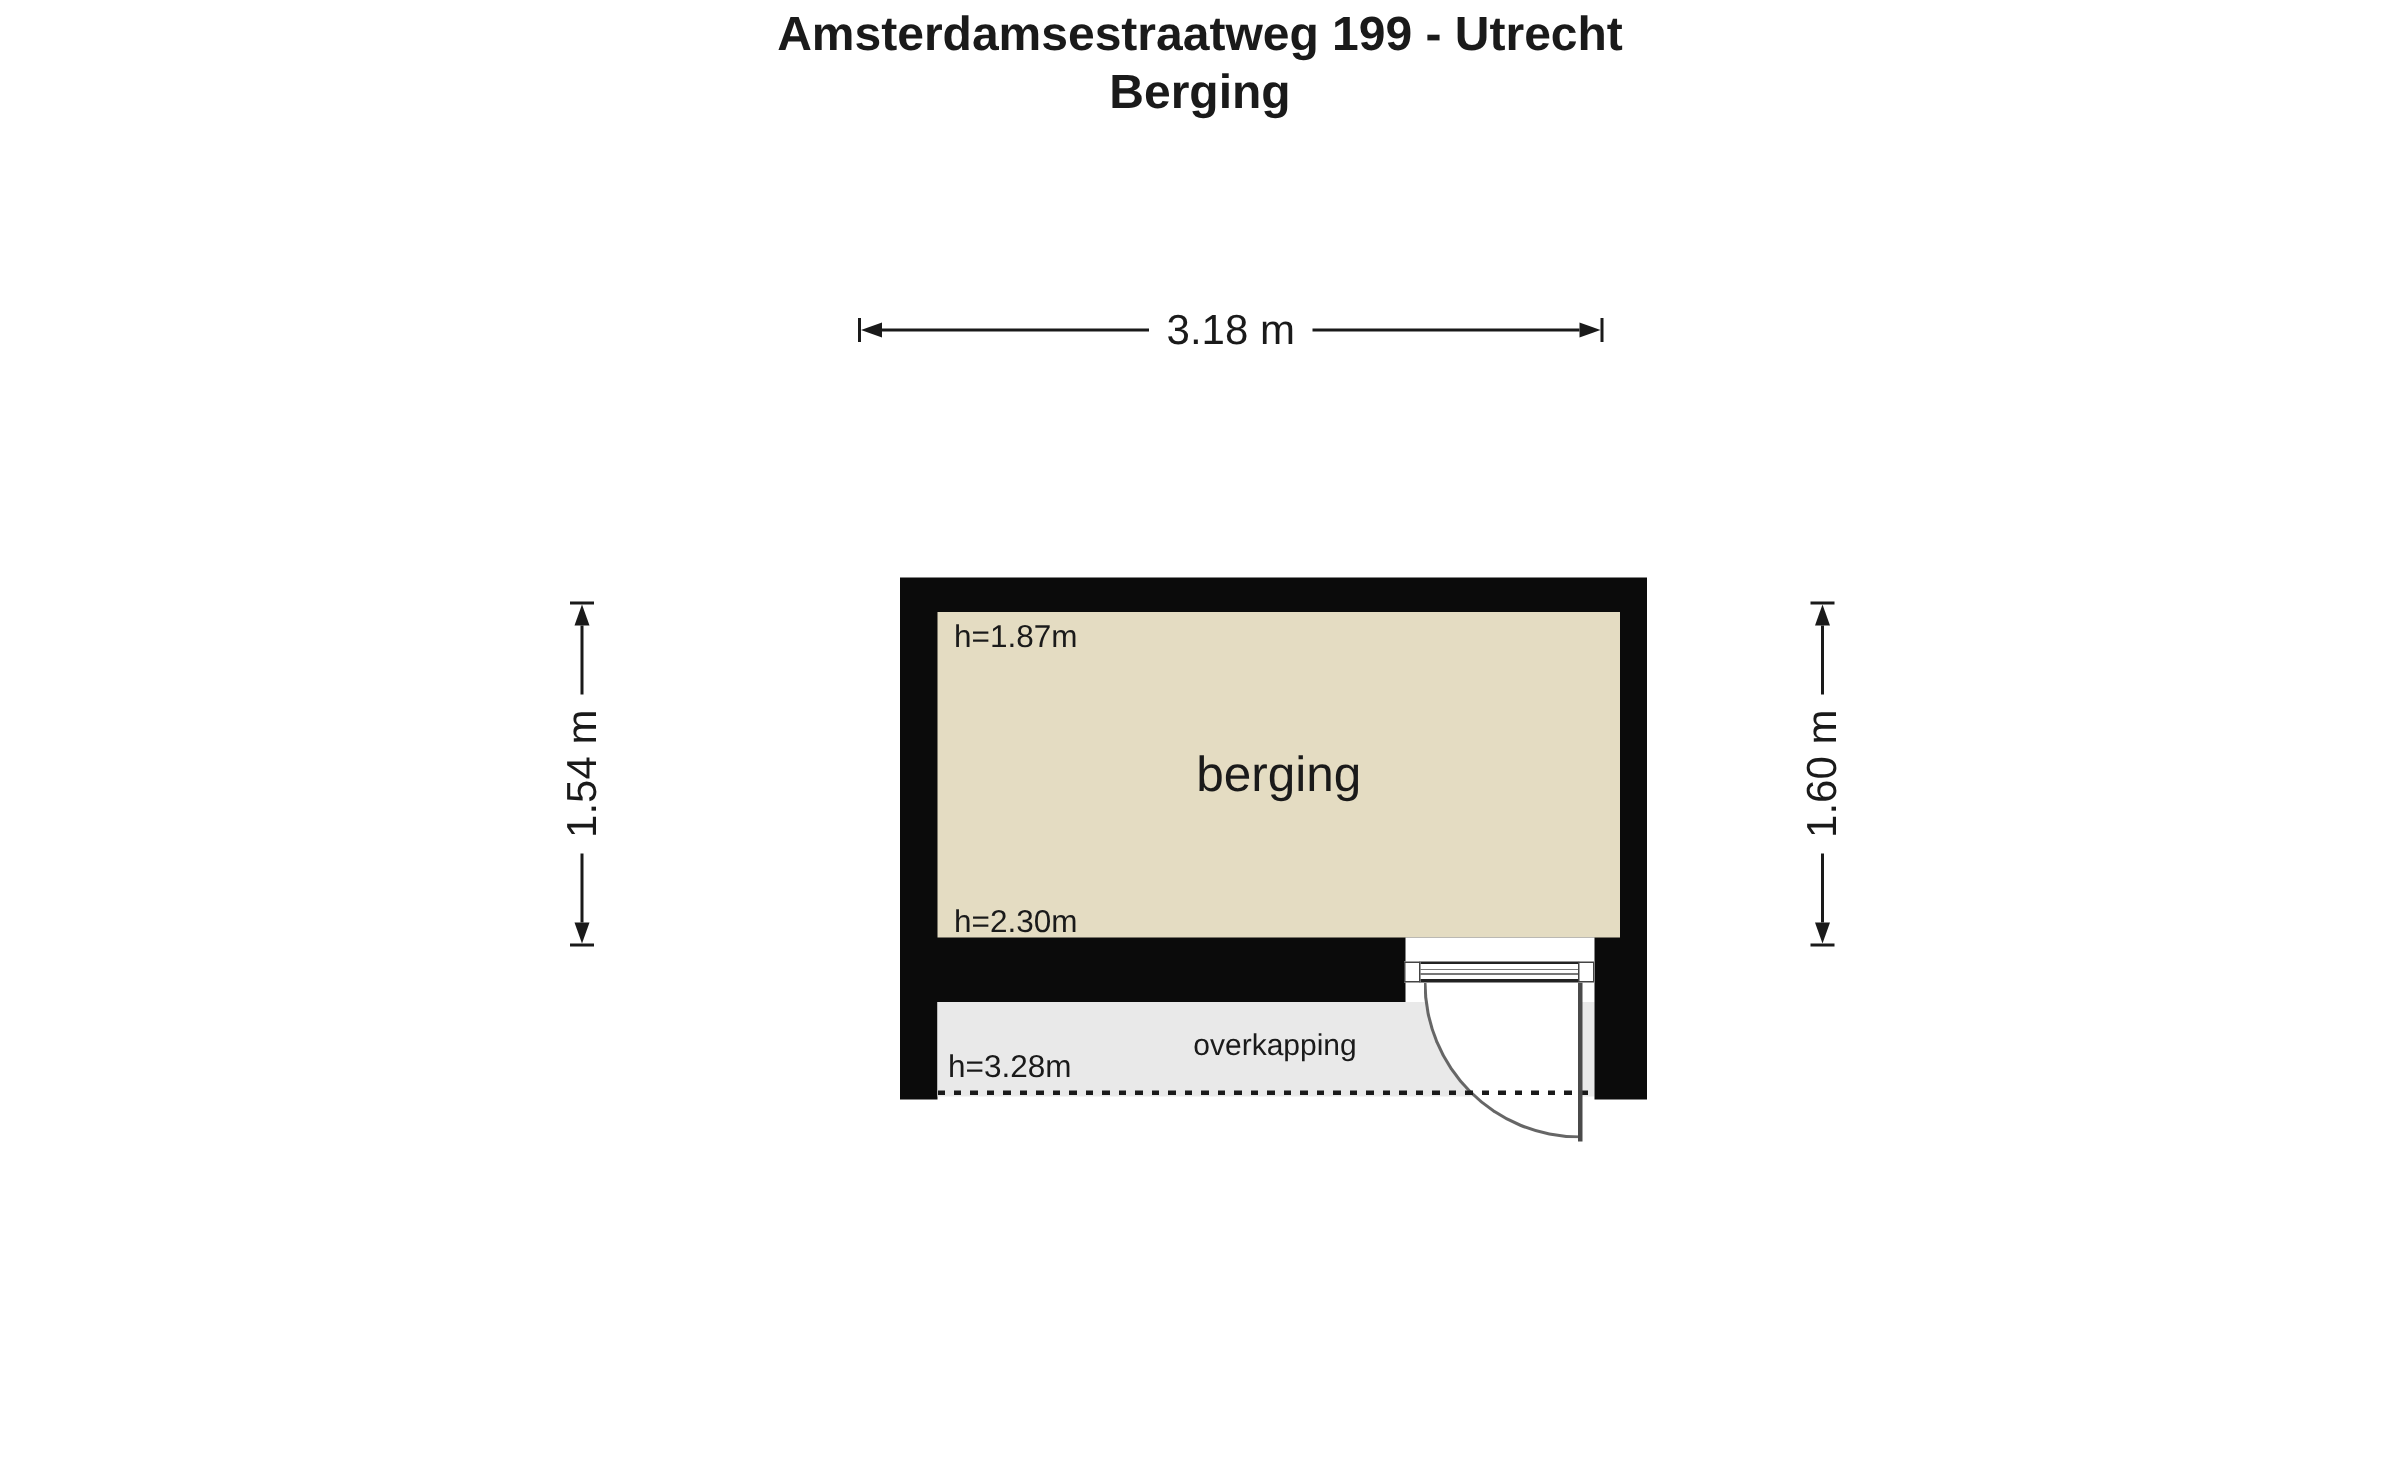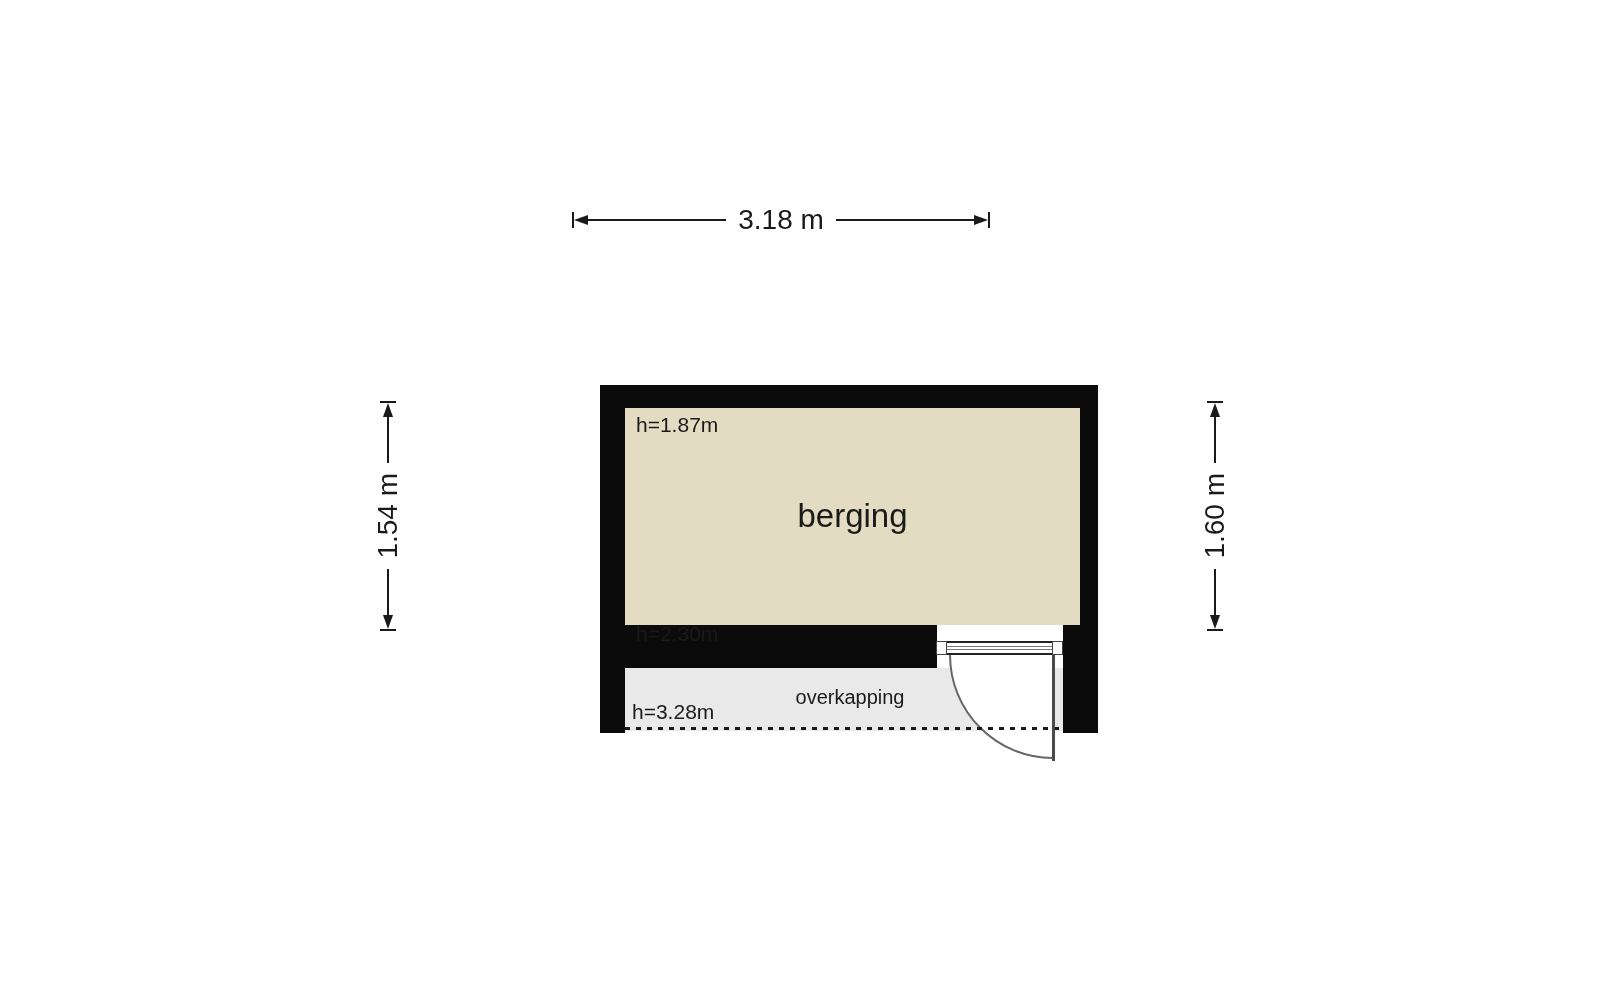--- a/index.html
+++ b/index.html
@@ -48,22 +48,26 @@
             background:linear-gradient(to bottom,#222 0 2px,#fff 2px 5px,#777 5px 6px,#fff 6px 8px,#777 8px 9px,#fff 9px 12px,#222 12px 14px);}
   .jamb{top:641px;width:11px;height:14px;background:#fff;border:1px solid #444;}
   .jamb-l{left:888px;} .jamb-r{left:1004px;}
   .right-wall-ext{left:1015px;top:668px;width:35px;height:65px;background:var(--wall);}
 </style>
 </head>
 <body>
 
 <div class="canvas">
 
+  <div class="title">
+    <div>Amsterdamsestraatweg 199 - Utrecht</div>
+    <div>Berging</div>
+  </div>
 
-  <div class="dim dim-h" style="left:572px;top:208px;width:418px;height:24px;">
+  <div class="dim dim-h" style="left:572px;top:208px;width:497px;height:24px;">
     <span class="tick-v"></span>
     <span class="arr arr-left"></span>
     <span class="seg-h"></span>
     <span class="dim-label">3.18 m</span>
     <span class="seg-h"></span>
     <span class="arr arr-right"></span>
     <span class="tick-v"></span>
   </div>
 
   <div class="dim dim-v" style="left:374px;top:401px;width:28px;height:230px;align-items:center;">
@@ -84,21 +88,21 @@
     <span class="seg-v"></span>
     <span class="arr arr-down"></span>
     <span class="tick-h"></span>
   </div>
 
   <div class="abs outer-walls"></div>
   <div class="abs floor"></div>
 
   <div class="abs h-label" style="left:588px;top:413px;">h=1.87m</div>
   <div class="abs room-label">berging</div>
-  <div class="abs h-label" style="left:588px;top:622px;">h=2.30m</div>
+  <div class="abs h-label" style="left:588px;top:603px;">h=2.30m</div>
 
   <div class="abs door-opening"></div>
   <div class="abs left-wall-ext"></div>
   <div class="abs cover"></div>
 
   <div class="abs h-label" style="left:584px;top:700px;">h=3.28m</div>
   <div class="abs cover-label">overkapping</div>
 
   <div class="abs swing"></div>
   <div class="abs dash-line"></div>

